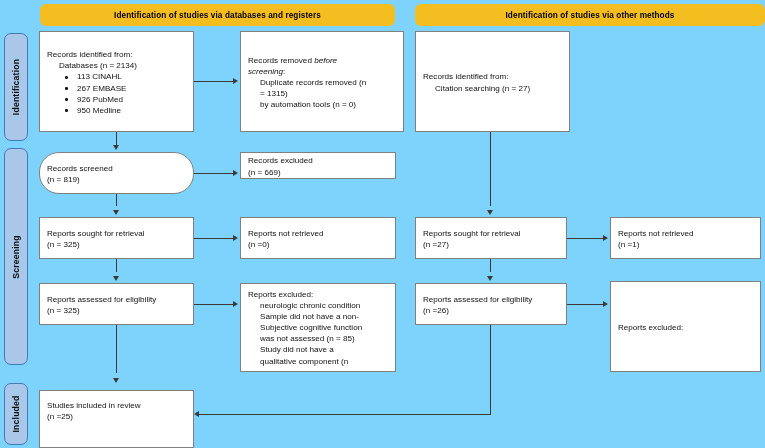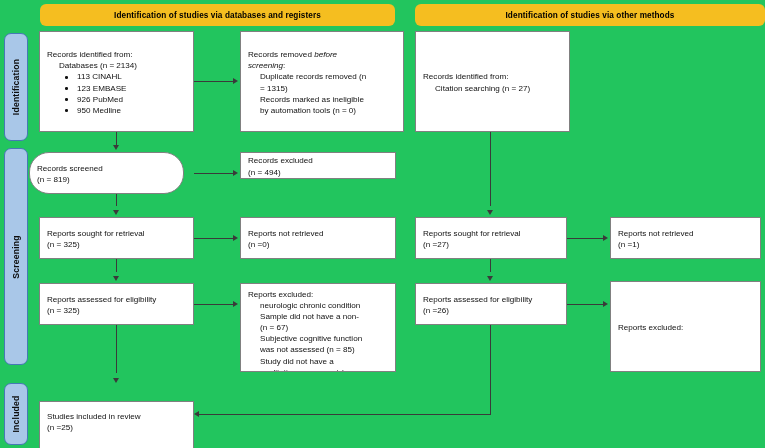--- a/index.html
+++ b/index.html
@@ -8,21 +8,21 @@
     background: #ffffff;
   }
   body {
     font-family: "Liberation Sans", sans-serif;
     -webkit-font-smoothing: antialiased;
   }
   #diagram {
     position: relative;
     width: 765px;
     height: 448px;
-    background: #22c55e;
+    background: #7dd3fc;
     overflow: hidden;
   }
   
   .banner {
     position: absolute;
     background: #F5BE20;
     border-radius: 6px;
     color: #000;
     font-size: 8.2px;
     font-weight: bold;
@@ -137,70 +137,68 @@
   </div>
   <div class="stage" style="left:4px; top:383px; width:22px; height:60px;">
     <span>Included</span>
   </div>
 
   <div class="box vcenter" style="left:39px; top:31px; width:155px; height:101px;">
     <div class="ln">Records identified from:</div>
     <div class="ln ind">Databases (n = 2134)</div>
     <ul class="blist">
       <li>113 CINAHL</li>
-      <li>123 EMBASE</li>
+      <li>267 EMBASE</li>
       <li>926 PubMed</li>
       <li>950 Medline</li>
     </ul>
   </div>
 
-  <div class="box vcenter" style="left:29px; top:152px; width:155px; height:42px;border-radius:20px;">
+  <div class="box vcenter" style="left:39px; top:152px; width:155px; height:42px;border-radius:20px;">
     <div class="ln">Records screened</div>
     <div class="ln">(n = 819)</div>
   </div>
 
   <div class="box vcenter" style="left:39px; top:217px; width:155px; height:42px;">
     <div class="ln">Reports sought for retrieval</div>
     <div class="ln">(n = 325)</div>
   </div>
 
   <div class="box vcenter" style="left:39px; top:283px; width:155px; height:42px;">
     <div class="ln">Reports assessed for eligibility</div>
     <div class="ln">(n = 325)</div>
   </div>
 
-  <div class="box" style="left:39px; top:401px; width:155px; height:48px; padding-top:9px;">
+  <div class="box" style="left:39px; top:390px; width:155px; height:58px; padding-top:9px;">
     <div class="ln">Studies included in review</div>
     <div class="ln">(n =25)</div>
   </div>
 
   <div class="box vcenter" style="left:240px; top:31px; width:164px; height:101px;">
     <div class="ln"><span>Records removed </span><span class="ital">before</span></div>
     <div class="ln"><span class="ital">screening</span><span>:</span></div>
     <div class="ln ind">Duplicate records removed (n</div>
     <div class="ln ind">= 1315)</div>
-    <div class="ln ind">Records marked as ineligible</div>
     <div class="ln ind">by automation tools (n = 0)</div>
   </div>
 
   <div class="box vcenter" style="left:240px; top:152px; width:156px; height:27px;">
     <div class="ln">Records excluded</div>
-    <div class="ln">(n = 494)</div>
+    <div class="ln">(n = 669)</div>
   </div>
 
   <div class="box vcenter" style="left:240px; top:217px; width:156px; height:42px;">
     <div class="ln">Reports not retrieved</div>
     <div class="ln">(n =0)</div>
   </div>
 
   <div class="box" style="left:240px; top:283px; width:156px; height:89px; padding-top:5px;">
     <div class="ln">Reports excluded:</div>
     <div class="ln ind">neurologic chronic condition</div>
     <div class="ln ind">Sample did not have a non-</div>
-    <div class="ln ind">(n = 67)</div>
     <div class="ln ind">Subjective cognitive function</div>
     <div class="ln ind">was not assessed (n = 85)</div>
     <div class="ln ind">Study did not have a</div>
     <div class="ln ind">qualitative component (n</div>
 
   </div>
 
   <div class="box vcenter" style="left:415px; top:31px; width:155px; height:101px;">
     <div class="ln">Records identified from:</div>
     <div class="ln ind">Citation searching (n = 27)</div>

